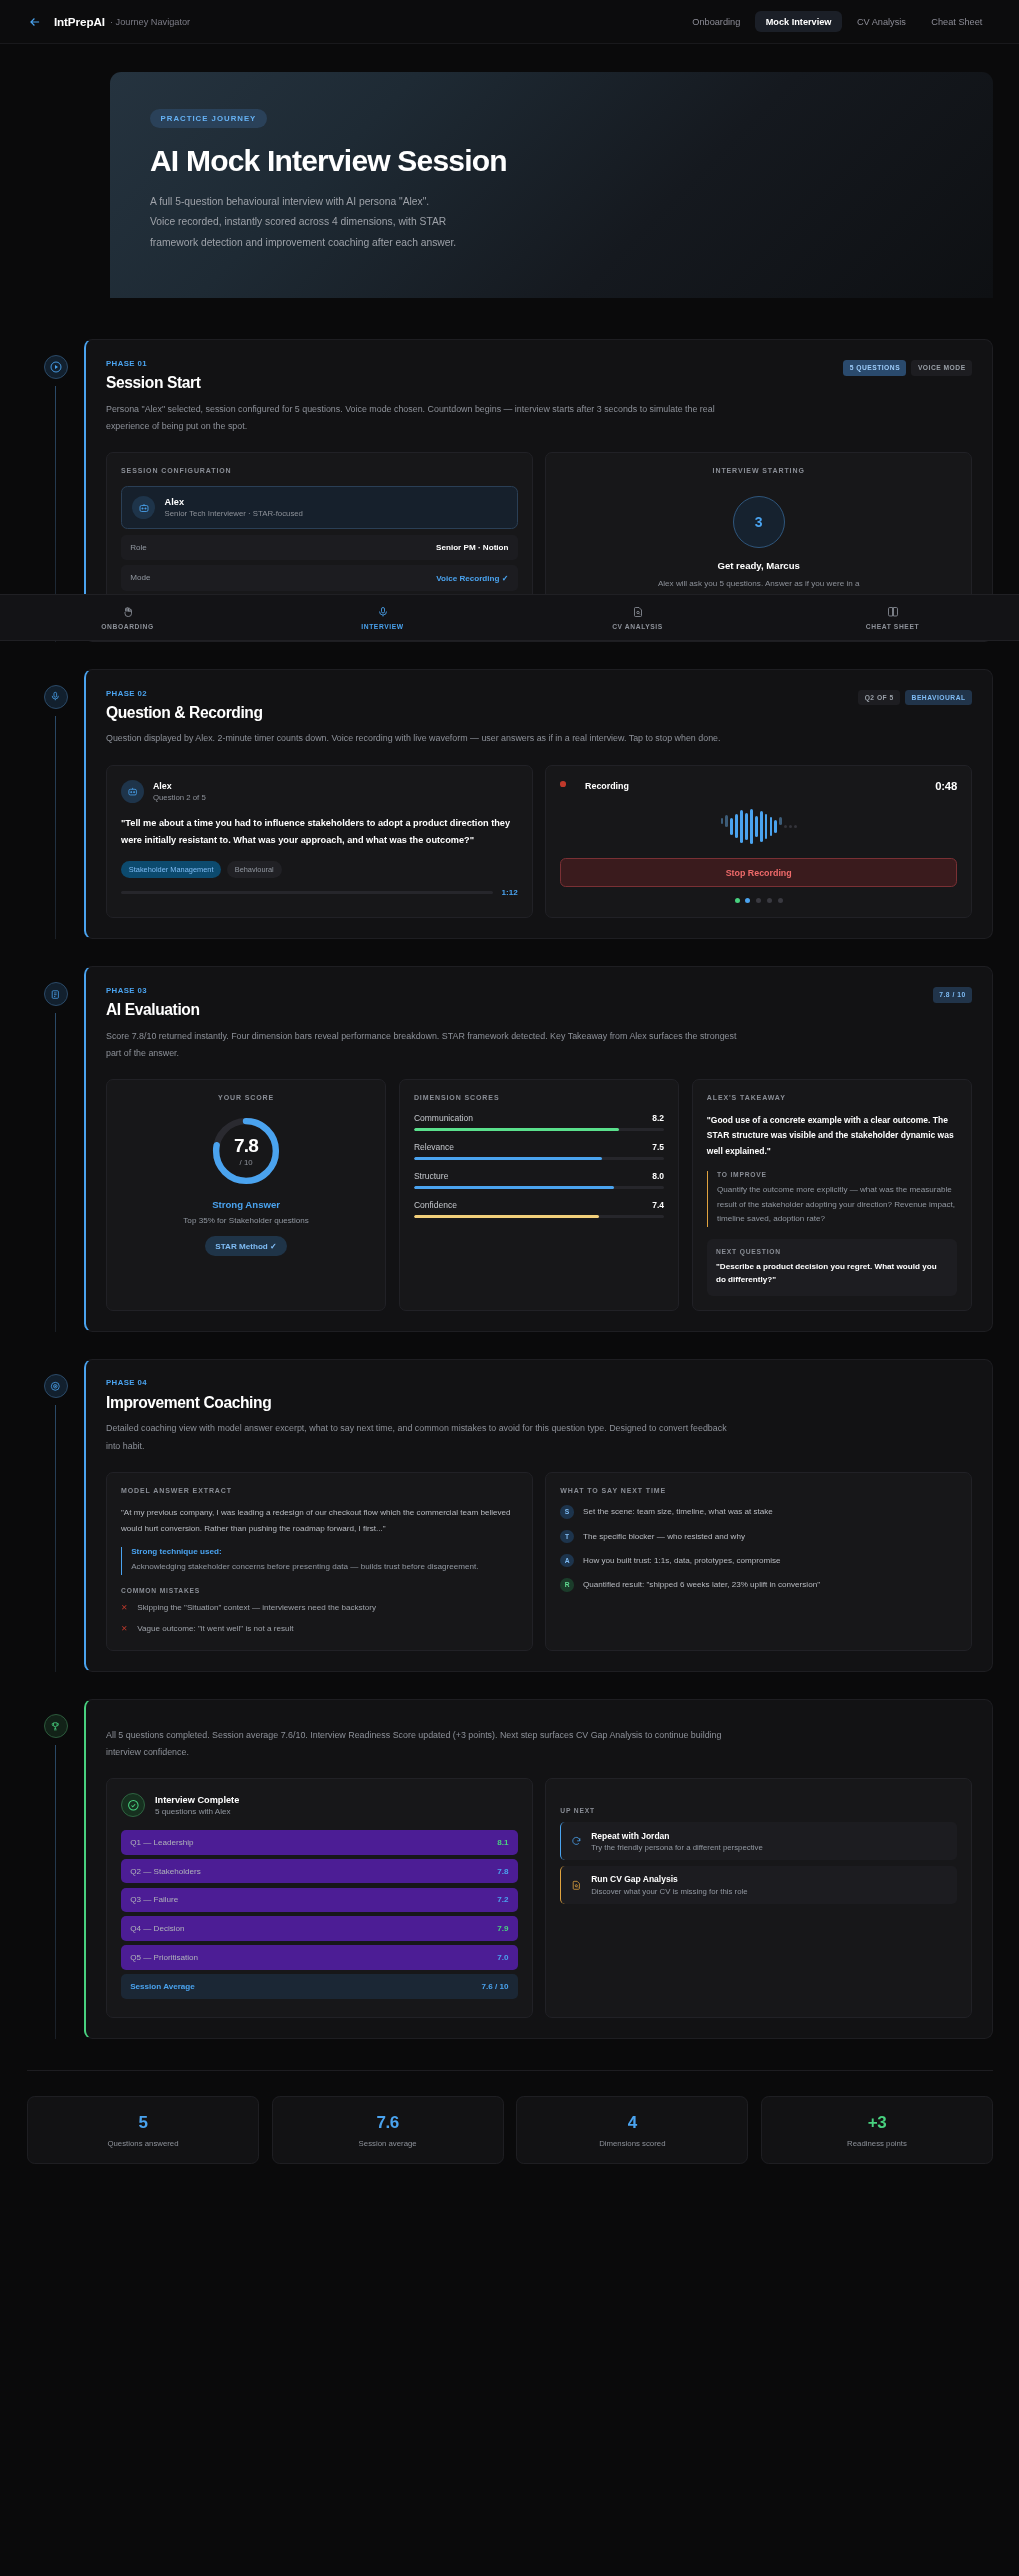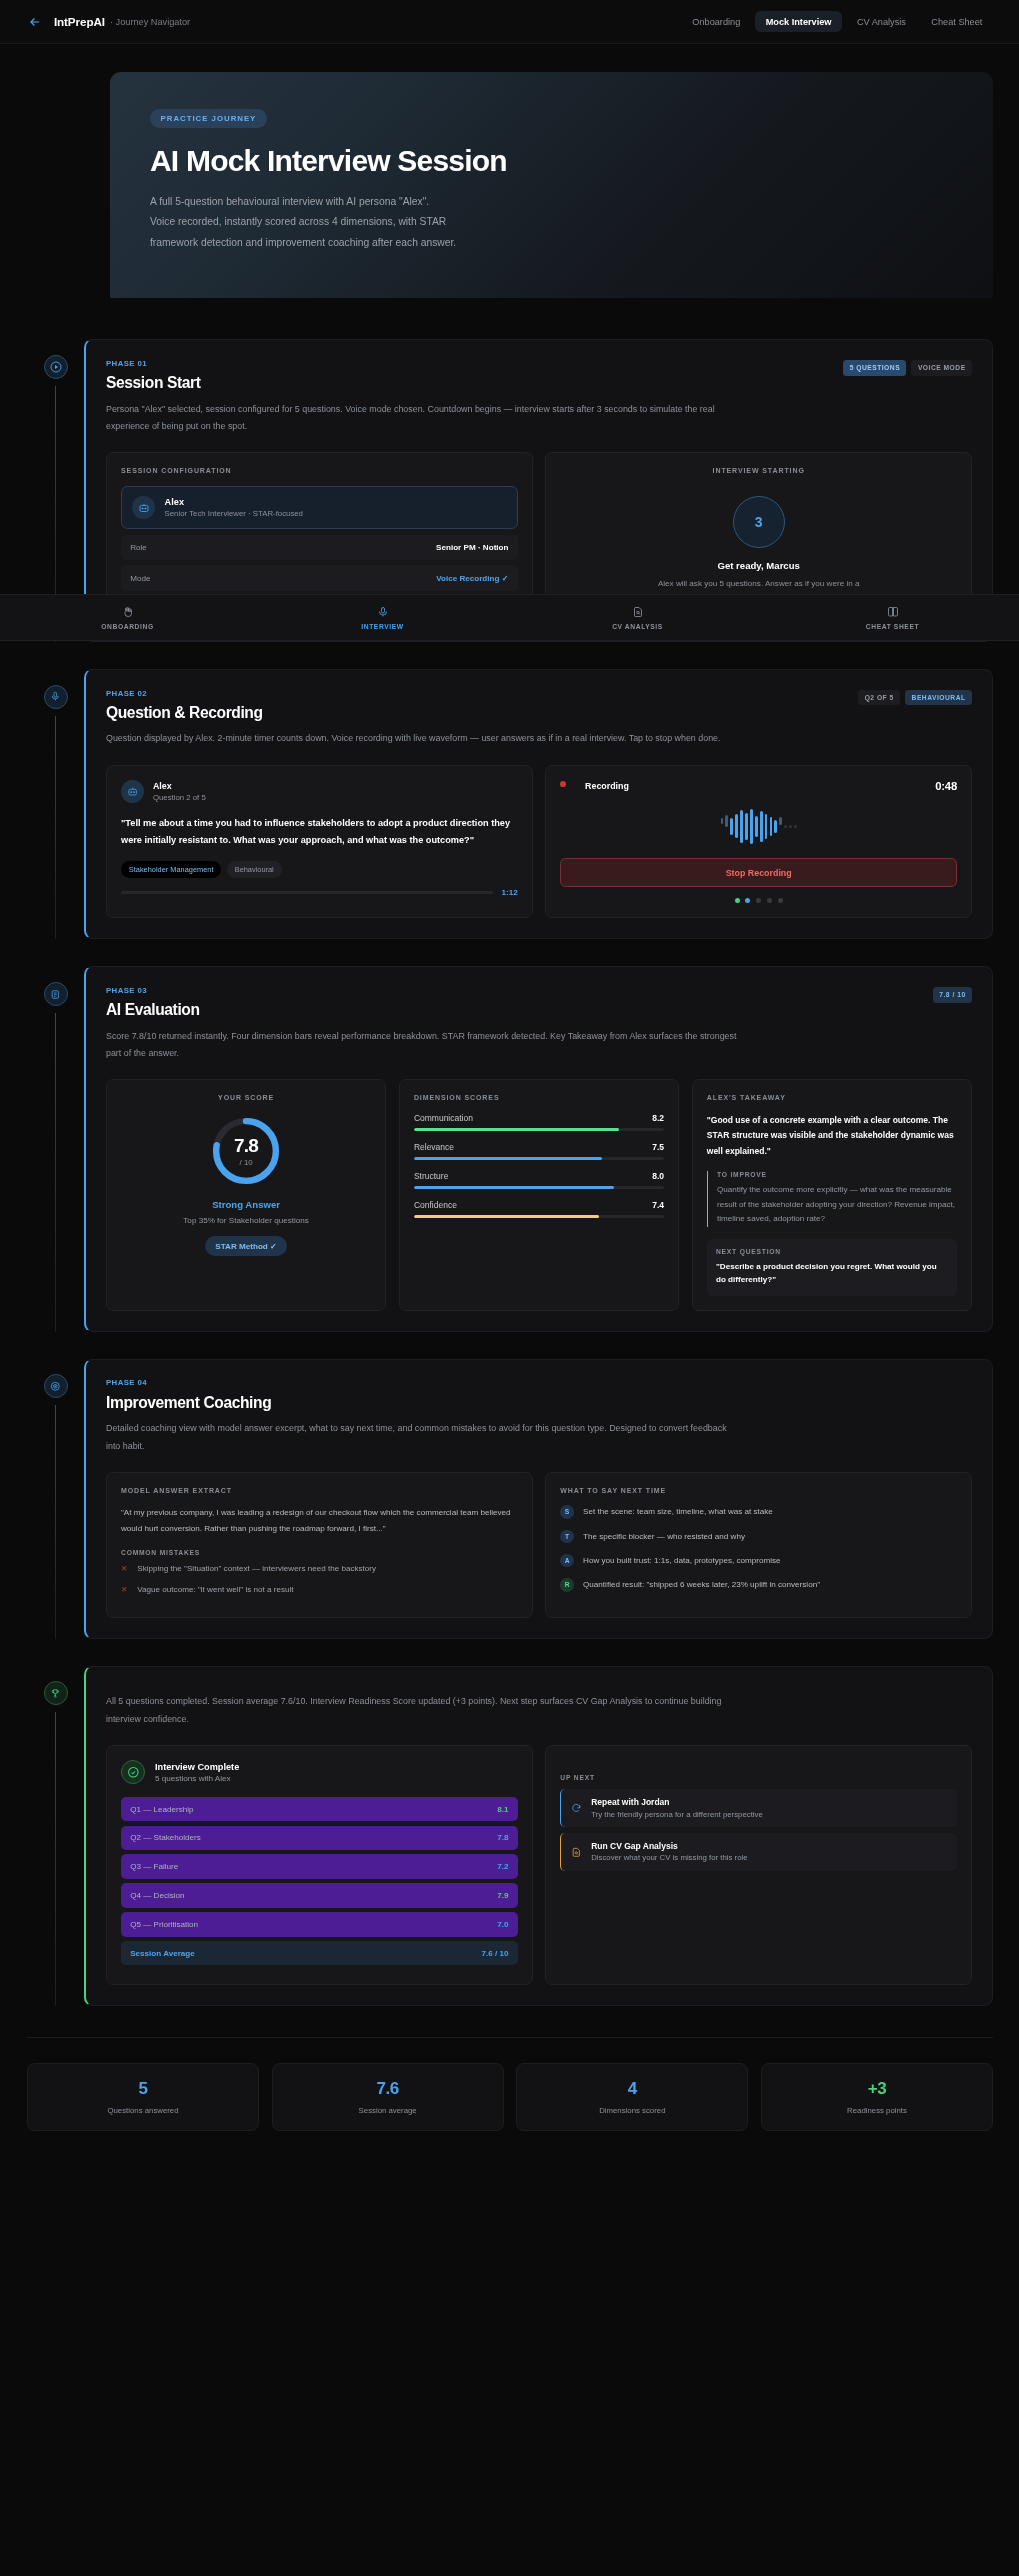--- a/index.html
+++ b/index.html
@@ -89,21 +89,21 @@
     background: #16202c; border: 0.7px solid #2a3f56; border-radius: 6.4px; padding: 9.2px 10px;
   }
   .avatar-round {
     width: 23.4px; height: 23.4px; border-radius: 50%; background: #1e344a;
     display: flex; align-items: center; justify-content: center; color: #4aa3ef; flex: 0 0 23.4px;
   }
   .persona-name { font-size: 9.2px; font-weight: 700; color: #fff; }
   .persona-role { font-size: 7.8px; color: #8d9199; margin-top: 2.1px; }
 
   .kv-row {
-    display: flex; justify-content: space-between; align-items: center;
+    display: flex; justify-content: space-between; 
     background: #1c1c20; border-radius: 5px; padding: 7.8px 9.2px; margin-top: 5.7px;
     font-size: 8.1px;
   }
   .kv-k { color: #9298a1; }
   .kv-v { color: #fff; font-weight: 700; }
   .kv-v.blue { color: #4aa3ef; }
 
   
   .panel.center { display: flex; flex-direction: column; align-items: center; text-align: center; }
   .countdown-ring {
@@ -114,21 +114,21 @@
   }
   .ready-title { font-size: 9.6px; font-weight: 700; color: #fff; }
   .ready-sub { font-size: 8.1px; line-height: 1.8; color: #8d9199; margin-top: 5.7px; max-width: 212px; }
 
   
   .q-head { display: flex; align-items: center; gap: 8.5px; }
   .q-name { font-size: 8.9px; font-weight: 700; color: #fff; }
   .q-sub { font-size: 7.8px; color: #8d9199; margin-top: 1.4px; }
   .q-text { font-size: 9.2px; line-height: 1.85; font-weight: 700; color: #ffffff; margin-top: 12px; }
   .chiprow { display: flex; gap: 5.7px; margin-top: 11.3px; }
-  .chip { font-size: 7.4px; padding: 4.2px 7.8px; border-radius: 10px; background: #000000; color: #7fbcf5; }
+  .chip { font-size: 7.4px; padding: 4.2px 7.8px; border-radius: 10px; background: #0c4a6e; color: #7fbcf5; }
   .chip.plain { background: #212125; color: #9298a1; }
   .progline { display: flex; align-items: center; gap: 8.5px; margin-top: 10px; }
   .progtrack { flex: 1; height: 2.8px; border-radius: 2.1px; background: #26262b; overflow: hidden; }
   .progfill { height: 100%; background: #4aa3ef; border-radius: 2.1px; }
   .progtime { font-size: 8.1px; font-weight: 700; color: #4aa3ef; }
 
   
   .rec-head { display: flex; align-items: center; justify-content: space-between; }
   .rec-left { display: flex; align-items: flex-start; gap: 19px; }
   .rec-dot { width: 5.7px; height: 5.7px; border-radius: 50%; background: #c0392b; }
@@ -542,20 +542,24 @@
         <div>
           <div class="phase-label">PHASE 04</div>
           <div class="phase-title">Improvement Coaching</div>
         </div>
       </div>
       <div class="phase-desc">Detailed coaching view with model answer excerpt, what to say next time, and common mistakes to avoid for this question type. Designed to convert feedback into habit.</div>
       <div class="panels">
         <div class="panel">
           <div class="panel-title">MODEL ANSWER EXTRACT</div>
           <div class="model-body">"At my previous company, I was leading a redesign of our checkout flow which the commercial team believed would hurt conversion. Rather than pushing the roadmap forward, I first..."</div>
+          <div class="technique">
+            <div class="technique-h">Strong technique used:</div>
+            <div class="technique-b">Acknowledging stakeholder concerns before presenting data — builds trust before disagreement.</div>
+          </div>
           <div class="mistakes-h">COMMON MISTAKES</div>
           <div class="mistake">
             <span class="x-mark">✕</span>
             <span>Skipping the "Situation" context — interviewers need the backstory</span>
           </div>
           <div class="mistake">
             <span class="x-mark">✕</span>
             <span>Vague outcome: "it went well" is not a result</span>
           </div>
         </div>

